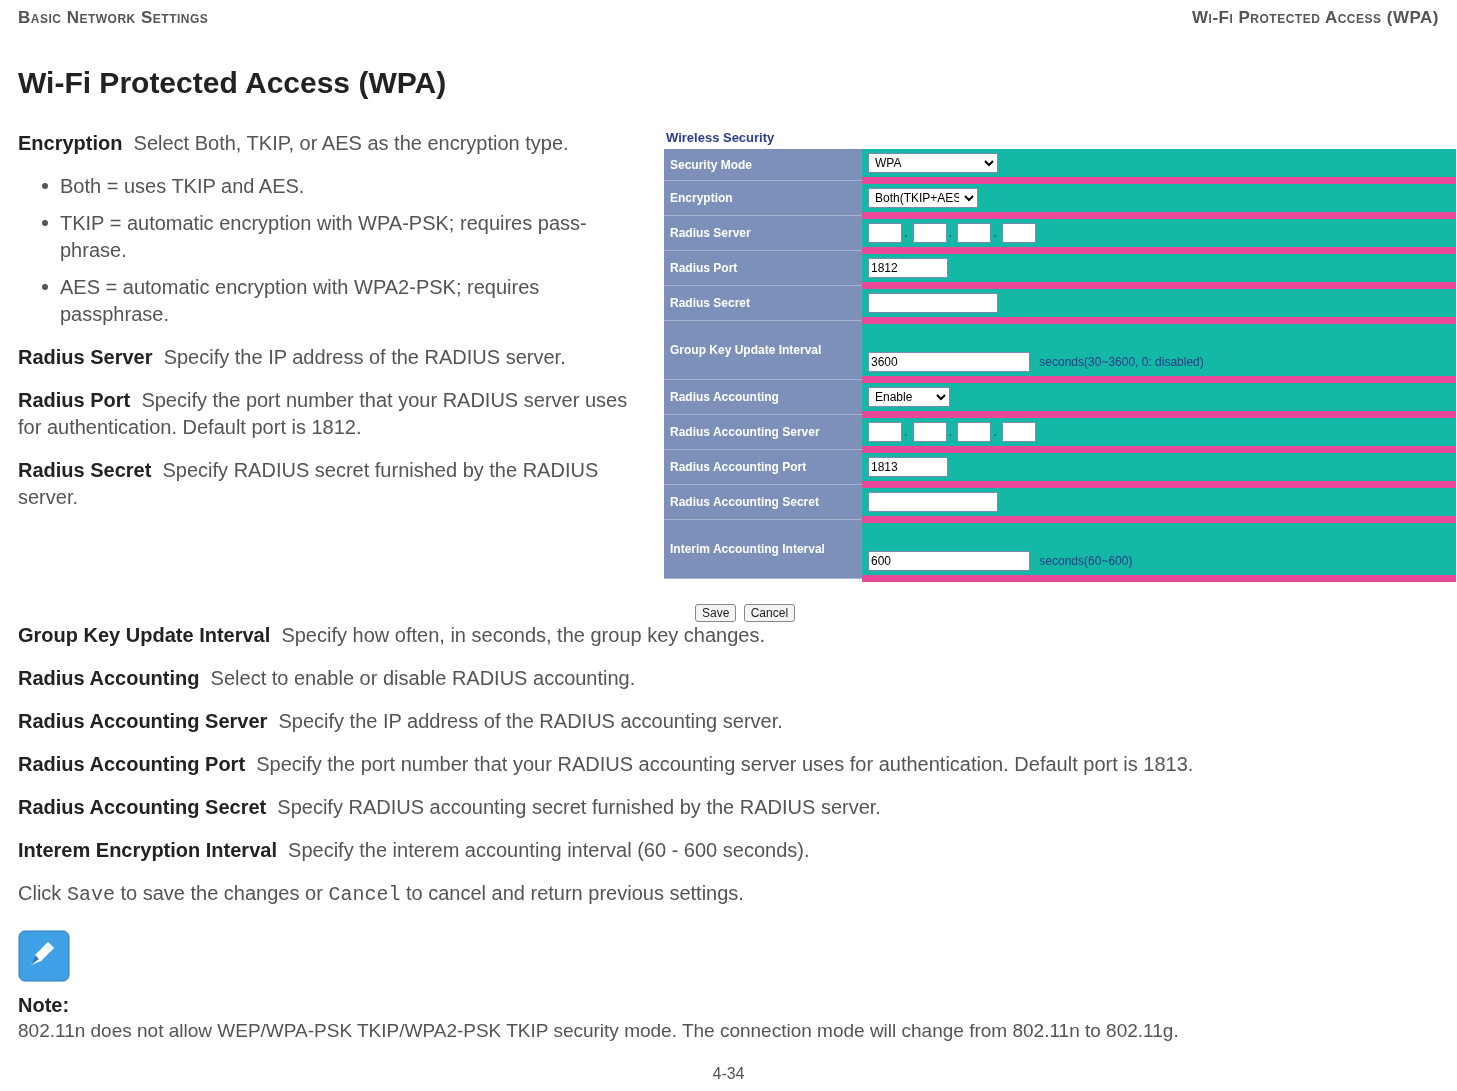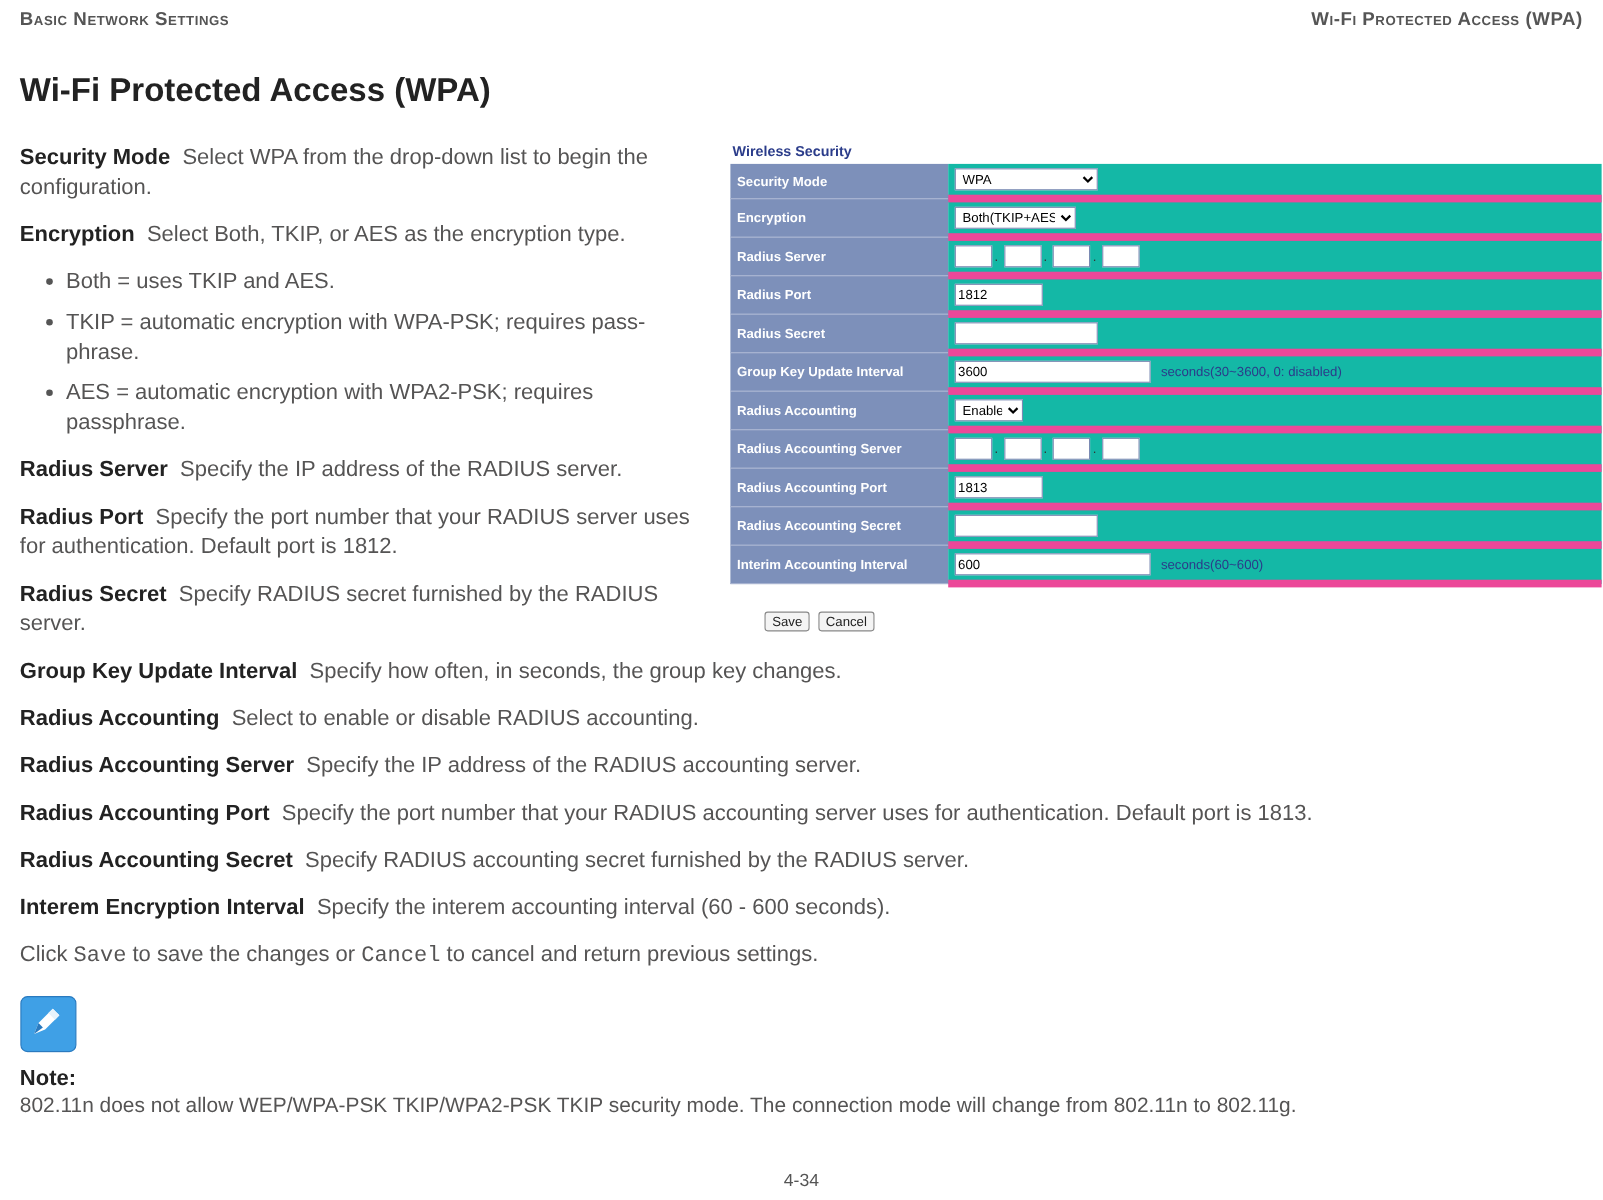--- a/index.html
+++ b/index.html
@@ -126,26 +126,26 @@
   }
   .sel, .txt {
     font-family: Arial, sans-serif;
     font-size: 12px;
     border: 1px solid #7a8ab3;
     background: #fff;
     height: 20px;
     padding: 0 2px;
   }
   .sel { width: 130px; }
-  .sel.sm { width: 62px; }
+  .sel.sm { width: 82px; }
   .sel.md { width: 110px; }
   .txt.ip { width: 34px; text-align: left; }
   .txt.port { width: 80px; }
   .txt.sec { width: 130px; }
-  .txt.num { width: 178px; }
+  .txt.num { width: 162px; margin-top: 24px; }
   .dot { color: #333; padding: 0 2px; }
   .hint { color: #2b3c8a; font-size: 12px; margin-left: 6px; }
   
   .note-wrap {
     display: flex;
     align-items: flex-start;
     gap: 12px;
     margin-top: 22px;
     flex-direction: column;
   }
@@ -182,24 +182,20 @@
 
 <div class="running-header">
   <span>Basic Network Settings</span>
   <span>Wi-Fi Protected Access (WPA)</span>
 </div>
 
 <h1 class="page-title">Wi-Fi Protected Access (WPA)</h1>
 
 <div class="content-wrap">
   <div class="left-col">
-    <p class="para">
-      <span class="term">Security Mode</span>&nbsp;
-      <span>Select WPA from the drop-down list to begin the configuration.</span>
-    </p>
     <p class="para">
       <span class="term">Encryption</span>&nbsp;
       <span>Select Both, TKIP, or AES as the encryption type.</span>
     </p>
     <ul class="bullets">
       <li>Both = uses TKIP and AES.</li>
       <li>TKIP = automatic encryption with WPA-PSK; requires pass-phrase.</li>
       <li>AES = automatic encryption with WPA2-PSK; requires passphrase.</li>
     </ul>
     <p class="para">

